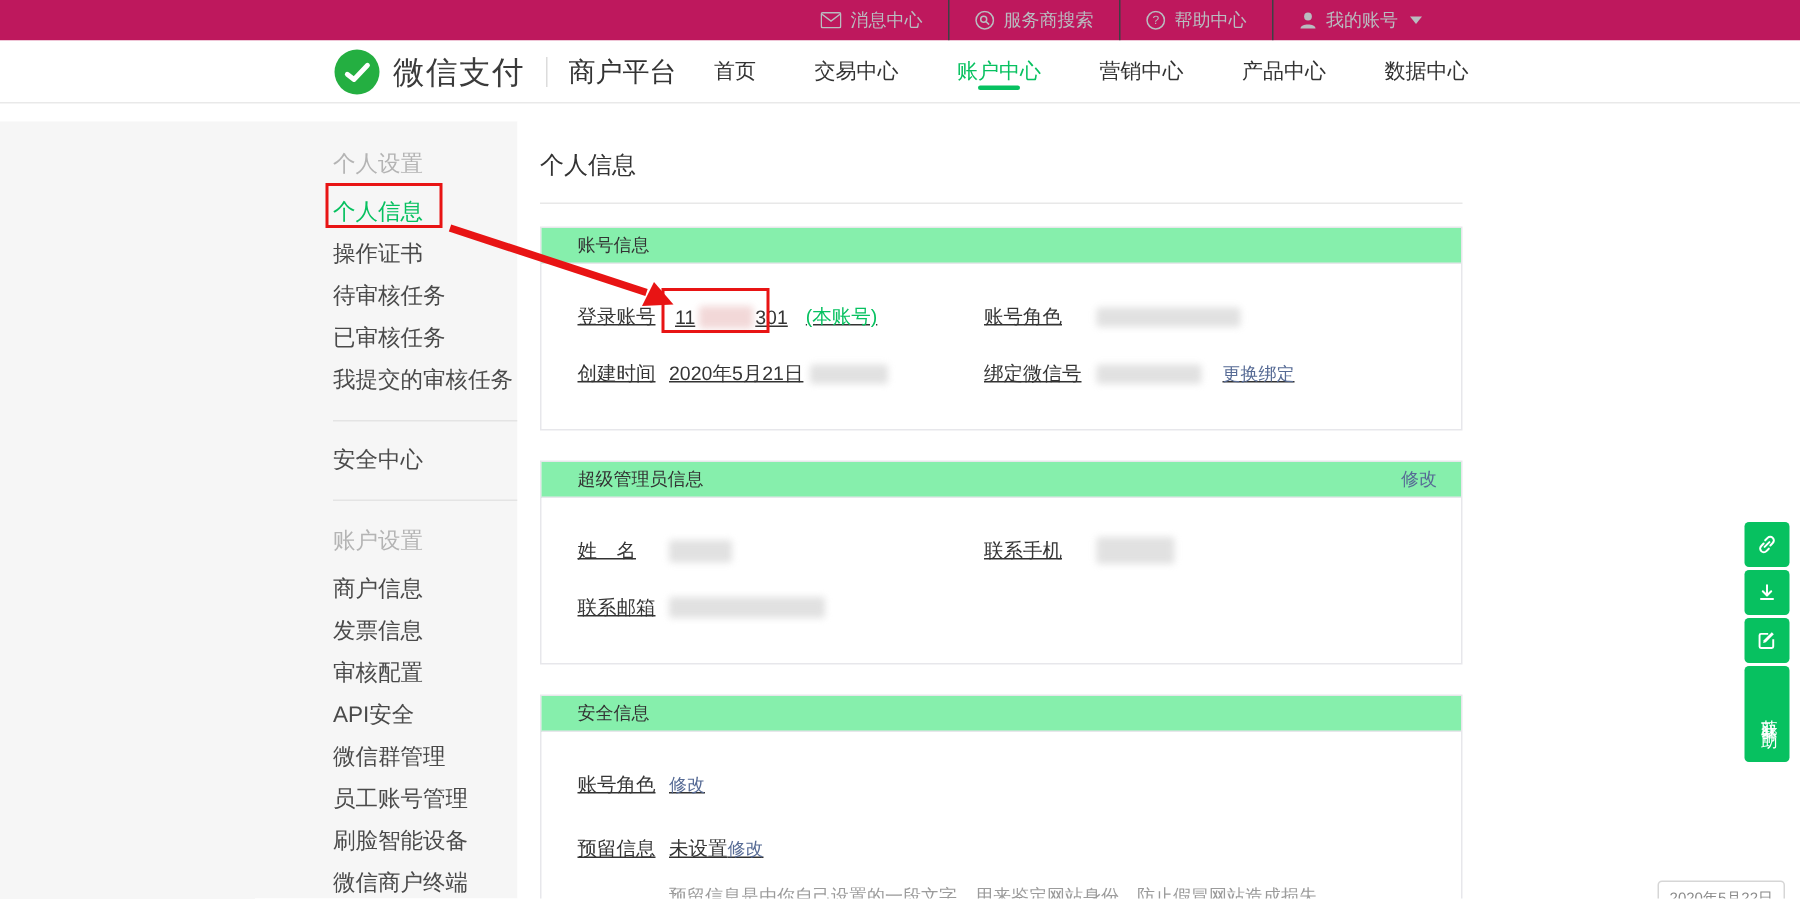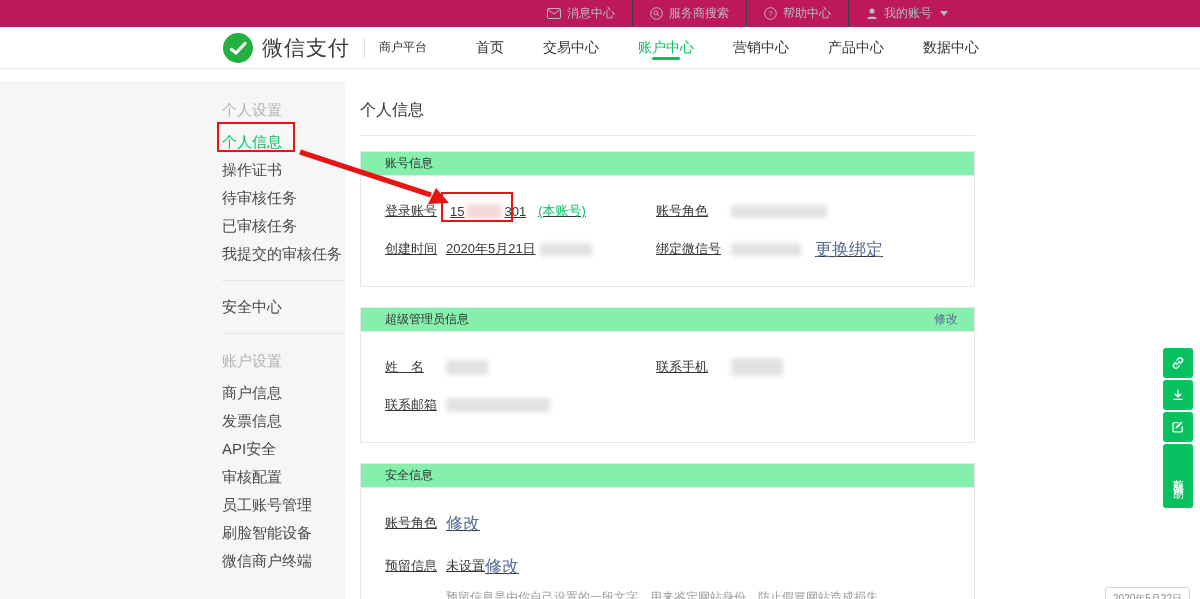--- a/index.html
+++ b/index.html
@@ -32,21 +32,21 @@
   
   .header {
     position:absolute; top:27px; left:0; width:1200px; height:42px;
     background:#fff; border-bottom:1px solid #e9e9e9;
     display:flex; align-items:center;
   }
   .brand { display:flex; align-items:center; margin-left:222px; }
   .brand-logo { width:32px; height:32px; margin-right:8px; }
   .brand-name { font-size:21px; color:#3b3b3b; letter-spacing:1px; }
   .brand-sep { width:1px; height:20px; background:#dcdcdc; margin:0 14px; }
-  .brand-sub { font-size:12px; color:#333; }
+  .brand-sub { font-size:18px; color:#333; }
   .main-nav {
     display:flex; align-items:center; gap:39px;
     margin-left:auto; margin-right:221px; height:100%;
   }
   .nav-item {
     font-size:14px; color:#333; cursor:pointer; position:relative;
     height:100%; display:flex; align-items:center;
   }
   .nav-item.active { color:#07c160; }
   .nav-item.active::after {
@@ -85,21 +85,21 @@
   }
   .card-body { padding:16px 24px 18px 24px; font-size:13px;text-decoration:underline; }
   .frow { display:flex; align-items:center; height:38px; }
   .col-left { width:271px; display:flex; align-items:center; }
   .col-right { flex:1; display:flex; align-items:center; }
   .flabel { width:61px; color:#353535; flex:none; }
   .flabel-r { width:75px; color:#353535; flex:none; }
   .fvalue { color:#353535; display:flex; align-items:center; gap:4px; }
 
   .link { color:#576b95; cursor:pointer; text-decoration:none; font-size:12px; }
-  .link-13 { font-size:17px; }
+  .link-13 { font-size:12px; }
   .green-note { color:#07c160; }
 
   .blur {
     display:inline-block; background:#c9c9c9; border-radius:2px;
     filter:blur(2.5px); opacity:.55; vertical-align:middle;
   }
   .blur-pink { background:#e8b9b9; }
 
   .login-box { display:flex; align-items:center; gap:2px; padding:0 4px; }
 
@@ -202,43 +202,44 @@
         <div class="side-item">操作证书</div>
         <div class="side-item">待审核任务</div>
         <div class="side-item">已审核任务</div>
         <div class="side-item">我提交的审核任务</div>
         <hr class="side-divider">
         <div class="side-item">安全中心</div>
         <hr class="side-divider">
         <div class="side-section-title">账户设置</div>
         <div class="side-item">商户信息</div>
         <div class="side-item">发票信息</div>
+        <div class="side-item">审核配置</div>
         <div class="side-item">API安全</div>
-        <div class="side-item">审核配置</div>
+        <div class="side-item">微信群管理</div>
         <div class="side-item">员工账号管理</div>
         <div class="side-item">刷脸智能设备</div>
         <div class="side-item">微信商户终端</div>
 
       </div>
     </aside>
 
     <main class="content">
       <h1 class="page-title">个人信息</h1>
       <hr class="title-rule">
 
       <section class="card">
         <div class="card-head">
           <span>账号信息</span>
         </div>
         <div class="card-body">
           <div class="frow">
             <div class="col-left">
               <span class="flabel">登录账号</span>
               <span class="fvalue login-box">
-                <span>15</span>
+                <span>11</span>
                 <span class="blur blur-pink" style="width:36px;height:15px;"></span>
                 <span>301</span>
               </span>
               <span class="green-note" style="margin-left:8px;font-size:13px;">(本账号)</span>
             </div>
             <div class="col-right">
               <span class="flabel-r">账号角色</span>
               <span class="blur" style="width:96px;height:13px;"></span>
             </div>
           </div>

